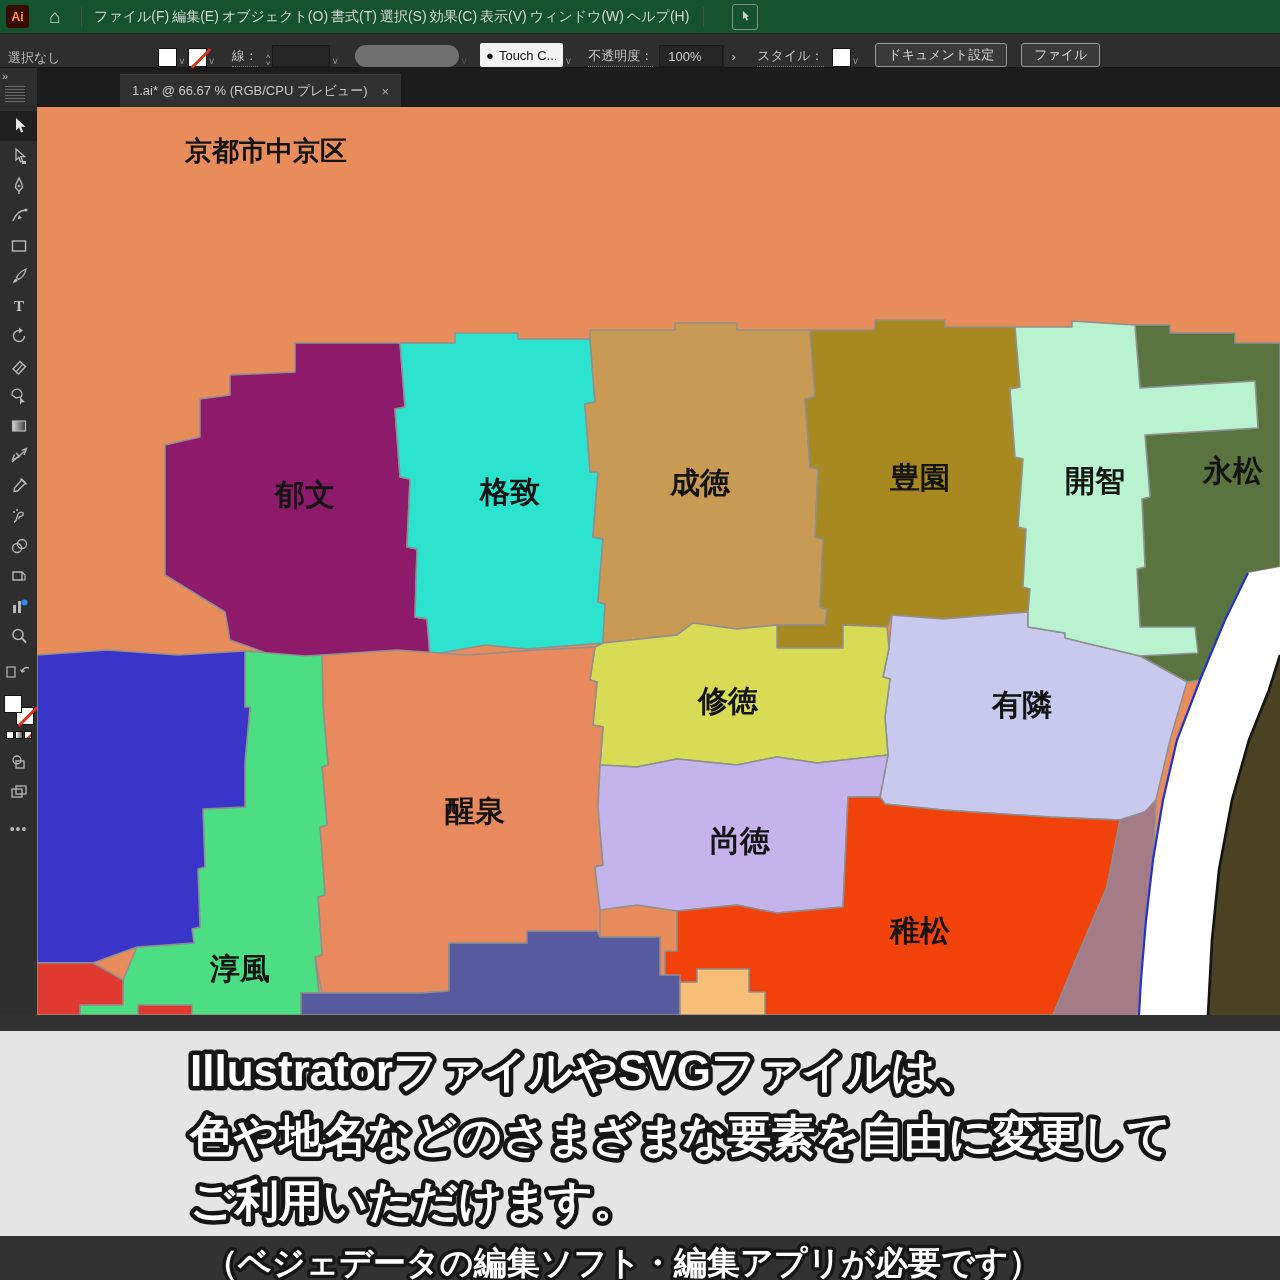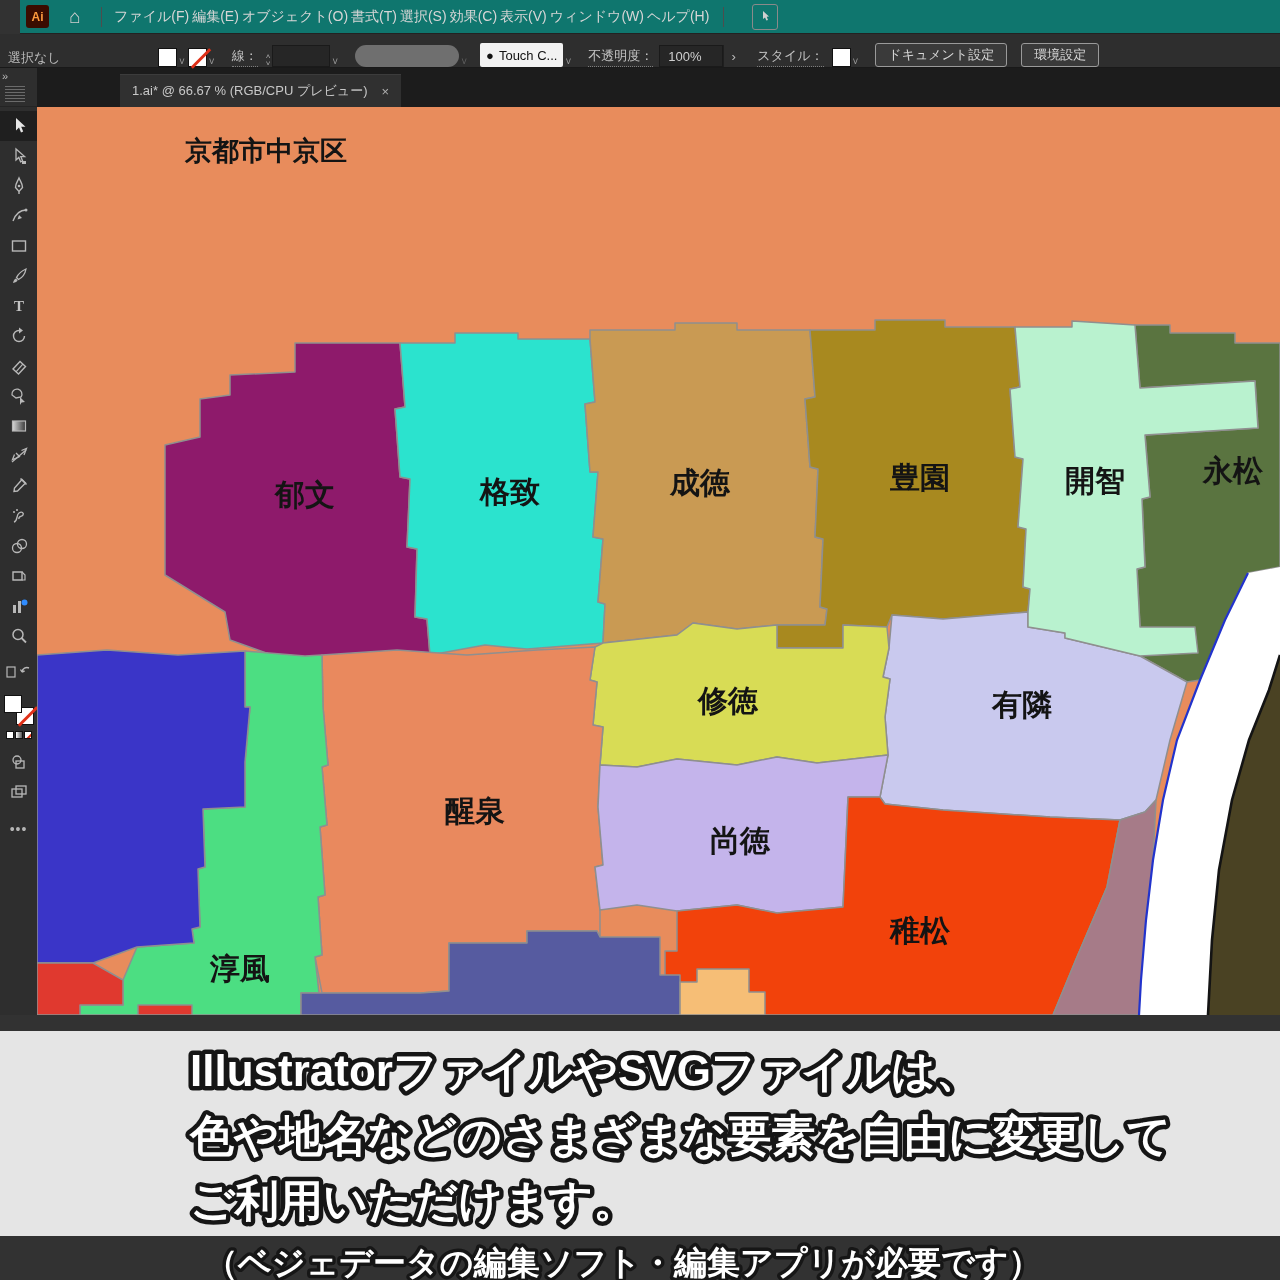--- a/index.html
+++ b/index.html
@@ -1,21 +1,21 @@
 <!DOCTYPE html>
 <html><head>
 <meta charset="utf-8">
 <style>
   html,body{margin:0;padding:0;background:#1a1a1a;}
   *{box-sizing:border-box;}
   body{font-family:"Liberation Sans","DejaVu Sans",sans-serif;}
   .app{position:relative;width:1280px;height:1280px;overflow:hidden;background:#323232;}
 
   
-  .menubar{display:flex;align-items:center;height:34px;background:#0f766e;border-bottom:1px solid #222;padding:0 10px 0 0;color:#d6d6d6;font-size:14px;margin-left:20px;}
+  .menubar{display:flex;align-items:center;height:34px;background:#14532d;border-bottom:1px solid #222;padding:0 10px 0 0;color:#d6d6d6;font-size:14px;}
   .ai-logo{width:23px;height:23px;margin-left:6px;background:#3a0c00;color:#ff9a3c;font-weight:bold;font-size:12px;display:flex;align-items:center;justify-content:center;border-radius:3px;}
   .home-ic{width:24px;height:24px;margin-left:14px;color:#cfcfcf;font-size:19px;display:flex;align-items:center;justify-content:center;}
   .mb-sep{width:1px;height:20px;background:#4d4d4d;margin:0 12px 0 14px;}
   .menu-items{display:flex;gap:3px;}
   .menu-items span{cursor:default;white-space:nowrap;}
   .touch-ic{margin-left:16px;width:26px;height:26px;border:1px solid #8a8a8a;border-radius:3px;display:flex;align-items:center;justify-content:center;}
 
   
   .optionsbar{display:flex;align-items:flex-end;height:34px;background:#2e2e2e;border-bottom:1px solid #191919;color:#c4c4c4;font-size:13px;}
   .opt-status{margin-left:8px;width:150px;color:#bdbdbd;}
@@ -119,21 +119,21 @@
       <span>Touch C...</span>
     </div>
     <span class="chev">˅</span>
     <span class="dotted-lbl">不透明度：</span>
     <div class="opacity-box">100%</div>
     <div class="mini-btn">›</div>
     <span class="dotted-lbl">スタイル：</span>
     <div class="sw" style="margin-left:8px"></div>
     <span class="chev">˅</span>
     <div class="ui-btn">ドキュメント設定</div>
-    <div class="ui-btn">環境設定</div>
+    <div class="ui-btn">ファイル</div>
   </div>
 
   <div class="midrow">
     <div class="tb-head">
       <div class="collapse">»</div>
       <div class="grip"></div>
     </div>
     <div class="tabstrip">
       <div class="doc-tab">
         <span>1.ai* @ 66.67 % (RGB/CPU プレビュー)</span>

